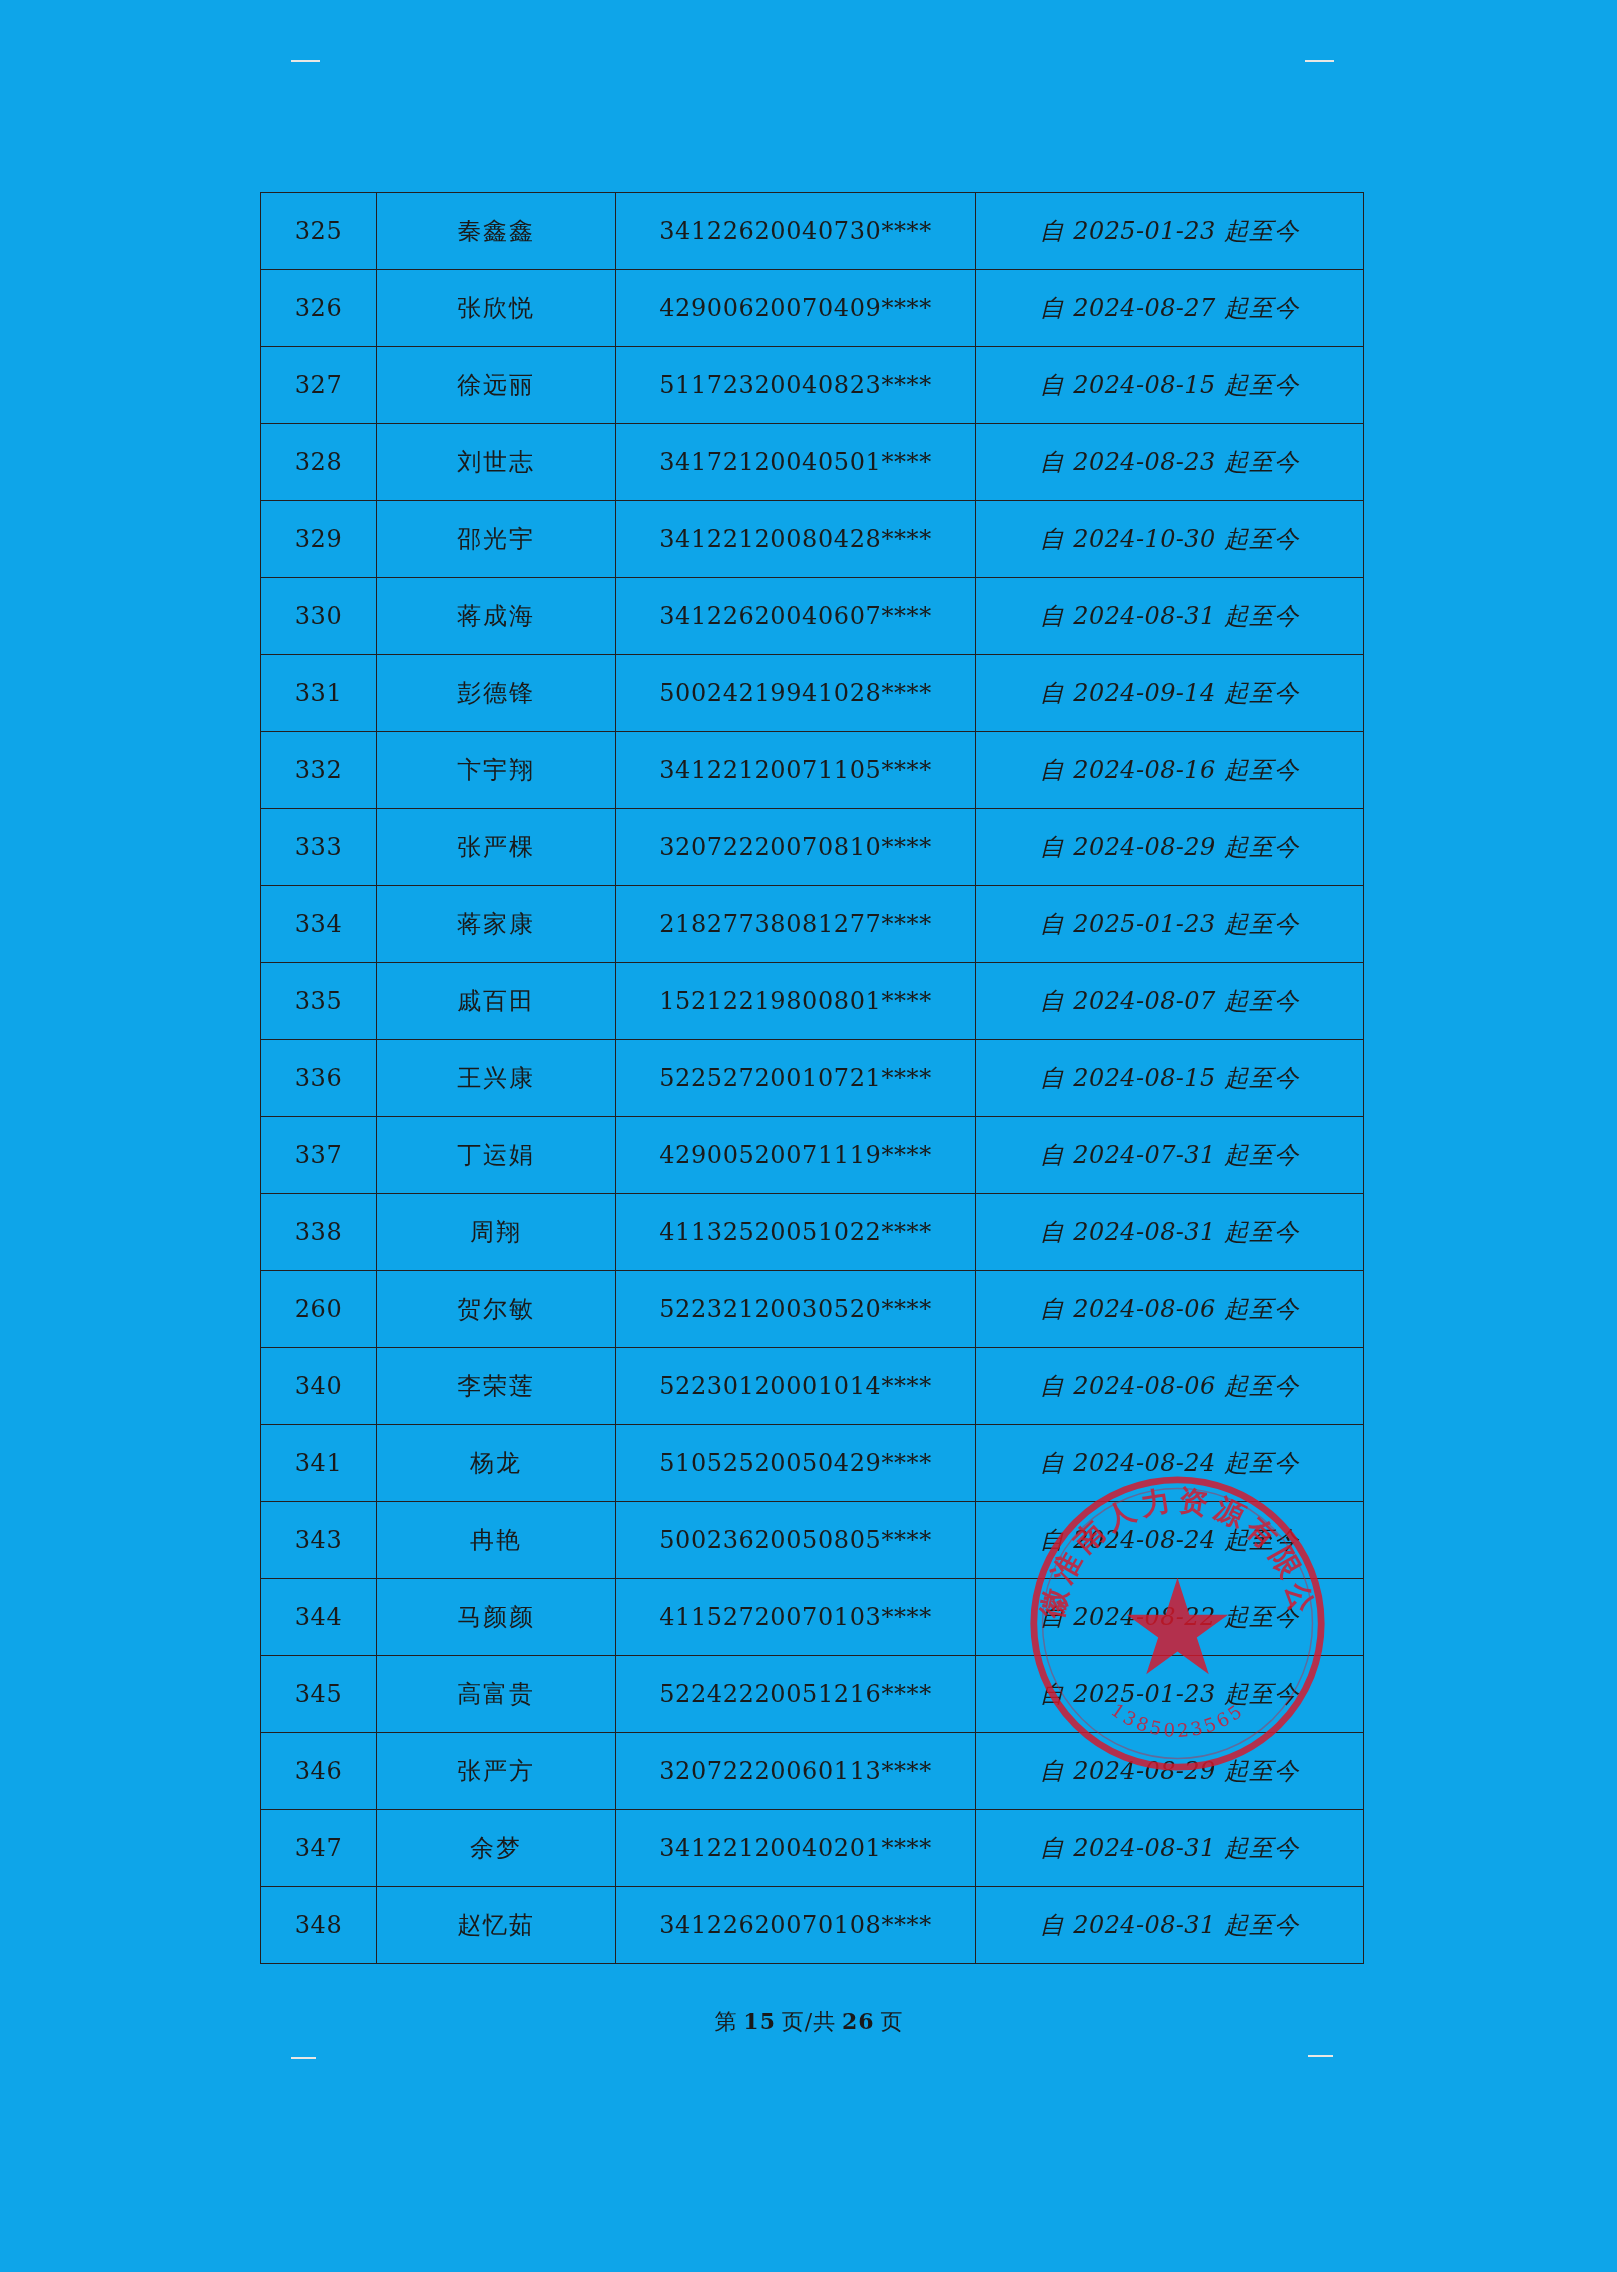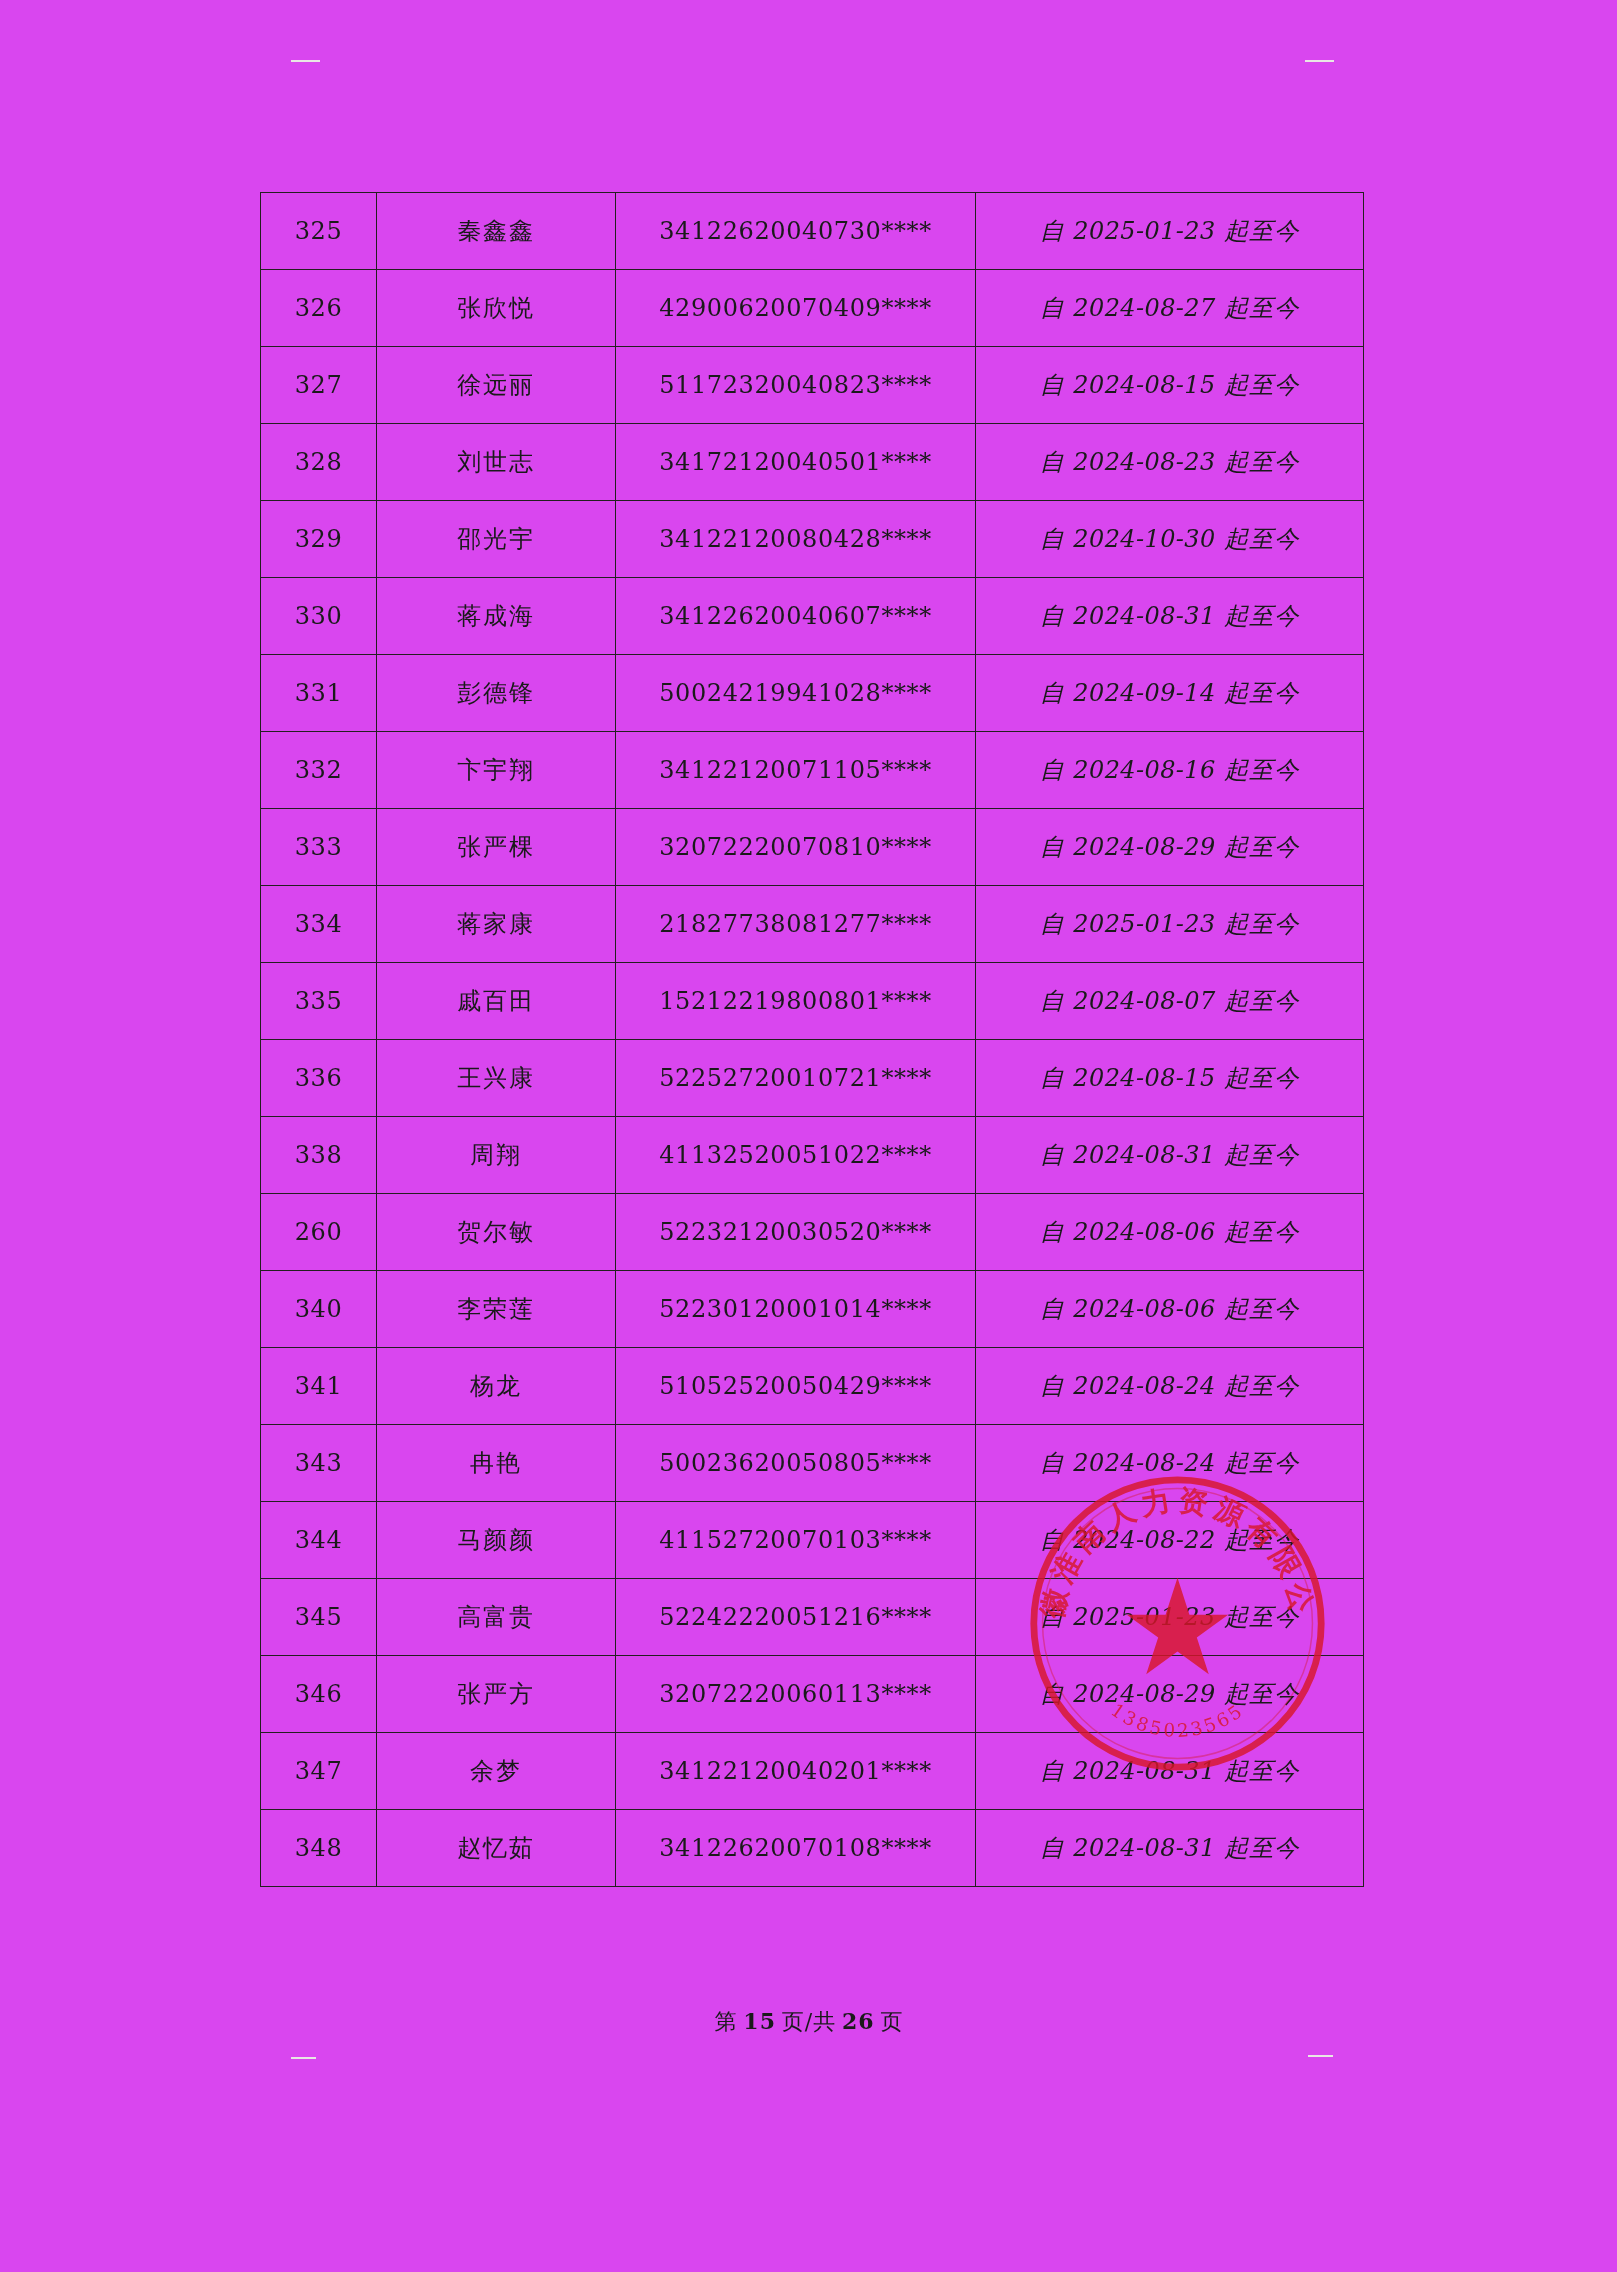--- a/index.html
+++ b/index.html
@@ -13,21 +13,21 @@
     position: relative;
     font-family: "DejaVu Serif", "Liberation Serif", serif;
     color: #1a1a1a;
     overflow: hidden;
   }
   .page {
     position: absolute;
     left: 0; top: 0;
     width: 1618px;
     height: 2273px;
-    background: #d946ef;
+    background: #0ea5e9;
   }
   .table-wrap {
     position: absolute;
     left: 260px;
     top: 192px;
     width: 1098px;
   }
   table.roster {
     border-collapse: collapse;
     width: 1098px;
@@ -189,20 +189,26 @@
           <td class="c-index">335</td>
           <td class="c-name">戚百田</td>
           <td class="c-id">15212219800801****</td>
           <td class="c-period"><span class="period-inner"><span>自</span> <span class="dt">2024-08-07</span> <span>起至今</span></span></td>
         </tr>
         <tr>
           <td class="c-index">336</td>
           <td class="c-name">王兴康</td>
           <td class="c-id">52252720010721****</td>
           <td class="c-period"><span class="period-inner"><span>自</span> <span class="dt">2024-08-15</span> <span>起至今</span></span></td>
+        </tr>
+        <tr>
+          <td class="c-index">337</td>
+          <td class="c-name">丁运娟</td>
+          <td class="c-id">42900520071119****</td>
+          <td class="c-period"><span class="period-inner"><span>自</span> <span class="dt">2024-07-31</span> <span>起至今</span></span></td>
         </tr>
         <tr>
           <td class="c-index">338</td>
           <td class="c-name">周翔</td>
           <td class="c-id">41132520051022****</td>
           <td class="c-period"><span class="period-inner"><span>自</span> <span class="dt">2024-08-31</span> <span>起至今</span></span></td>
         </tr>
         <tr>
           <td class="c-index">260</td>
           <td class="c-name">贺尔敏</td>

